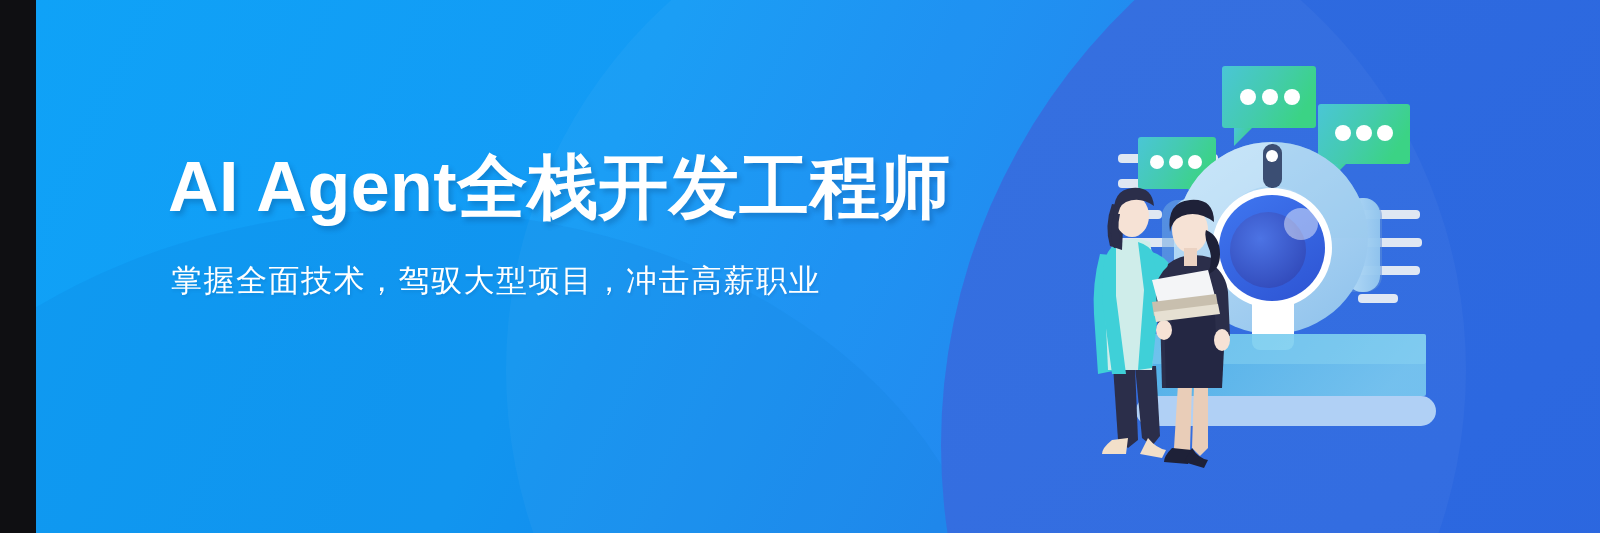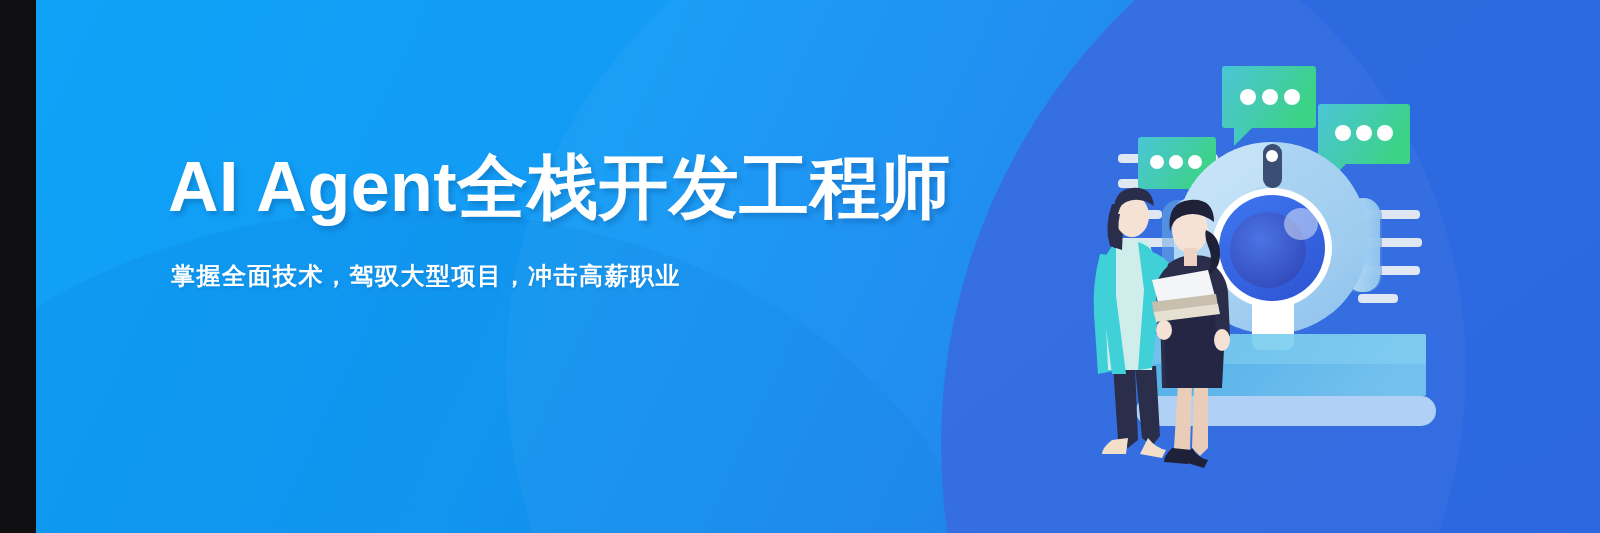--- a/index.html
+++ b/index.html
@@ -61,22 +61,22 @@
     font-size: 70px;
     line-height: 1.08;
     font-weight: 700;
     color: #ffffff;
     letter-spacing: 0.5px;
     text-shadow: 3px 4px 5px rgba(0,40,90,0.22);
     white-space: nowrap;
   }
   .subhead {
     margin: 34px 0 0 3px;
-    font-size: 24px;
-    font-weight: 700;
+    font-size: 31px;
+    font-weight: 400;
     color: #ffffff;
     letter-spacing: 1.5px;
     white-space: nowrap;
     text-shadow: 1px 2px 3px rgba(0,40,90,0.12);
   }
 
   
   .illustration {
     position: absolute;
     left: 1020px;

